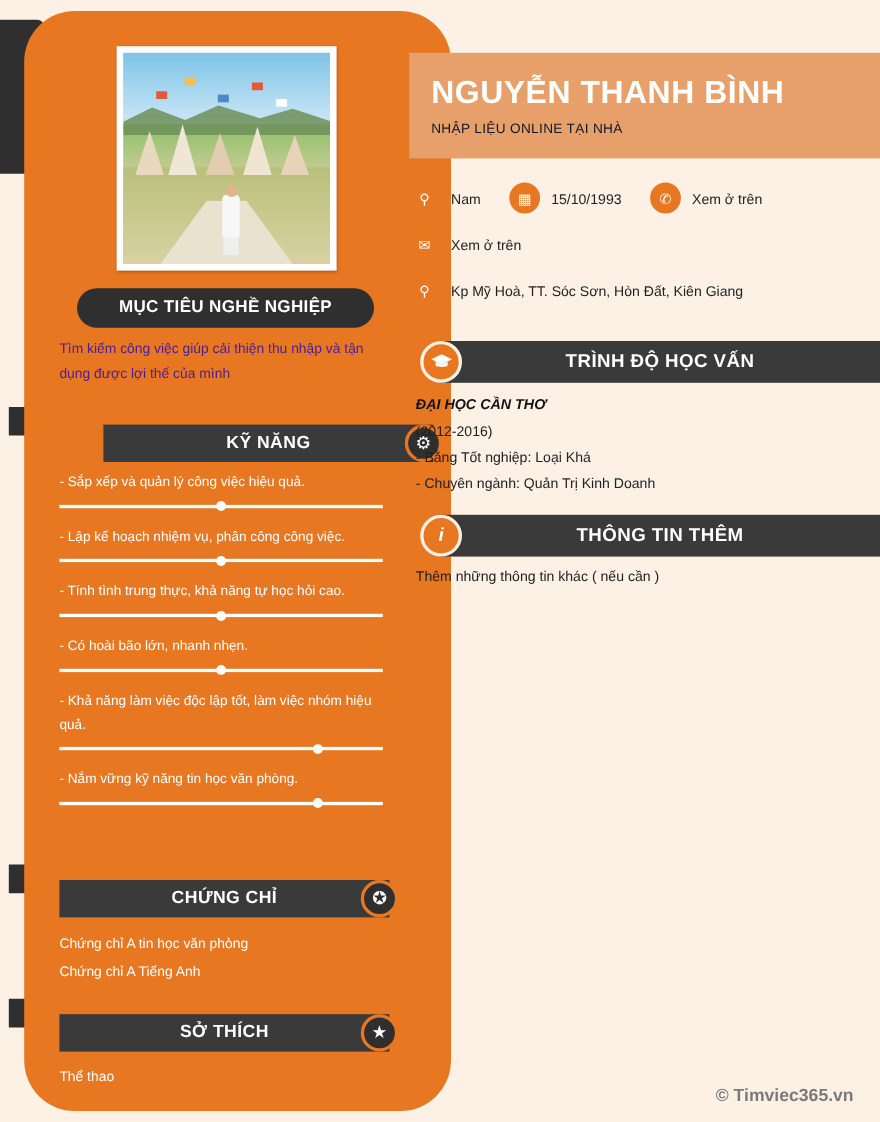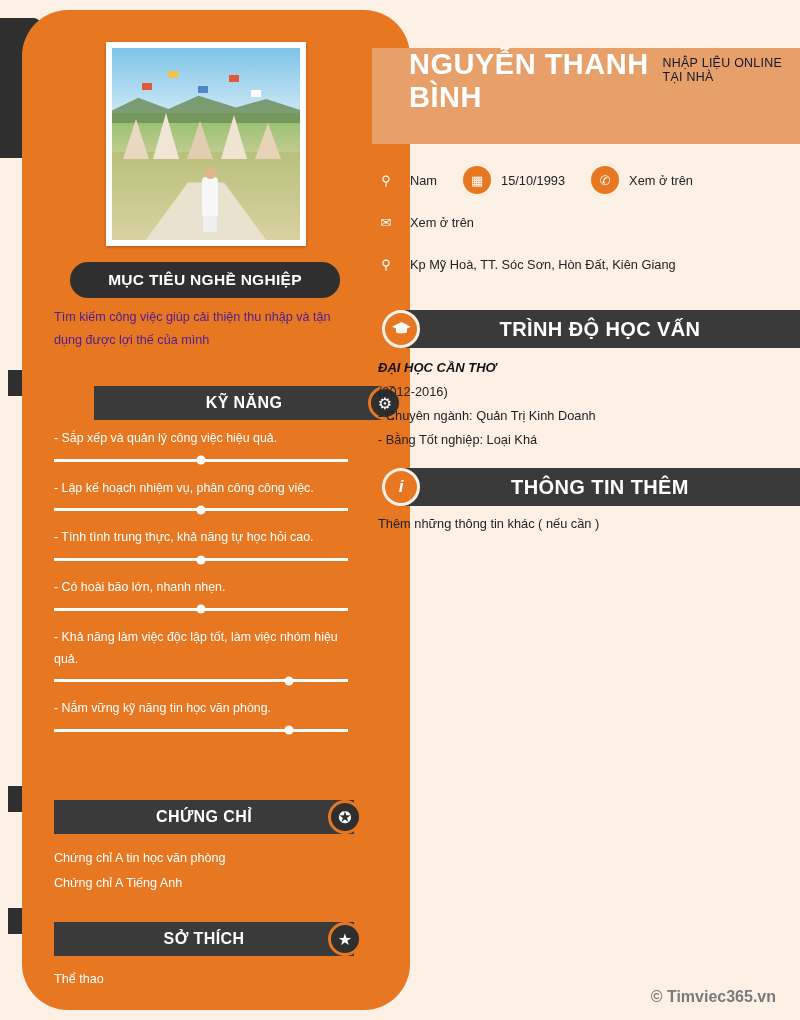--- a/index.html
+++ b/index.html
@@ -119,42 +119,42 @@
   }
 
   .cert-list { position:absolute; left:32px; top:836px; width:290px; color:#fff; font-size:12.6px; line-height:1.95; }
   .hobby-list { position:absolute; left:32px; top:958px; width:290px; color:#fff; font-size:12.6px; line-height:1.9; }
 
   
   .name-bar {
     position:absolute; left:372px; top:48px;
     width: 428px; height: 96px;
     background:#e8a06a;
-    display:flex; flex-direction:row; 
-    padding-left: 37px;
+    display:flex; flex-direction:column; justify-content:center;
+    padding-left: 20px;
   }
   .full-name { color:#fff; font-size:29px; font-weight:bold; letter-spacing:.5px; }
   .job-title { color:#0f172a; font-size:12.4px; font-weight:normal; margin-top:8px; letter-spacing:.3px;}
 
   .contact-area { position:absolute; left:372px; top:166px; width: 420px; }
   .c-row { display:flex; align-items:center; margin-bottom: 14px; }
   .c-item { display:flex; align-items:center; margin-right: 26px; }
   .c-ico {
     width: 28px; height:28px; border-radius:50%;
     background:#e87722; color:#fff;
     display:flex; align-items:center; justify-content:center;
     font-size: 13px; margin-right: 10px; flex: 0 0 auto;
   }
   .c-txt { font-size: 12.8px; color:#222; }
 
   .r-head {
     position:absolute; left: 400px; width: 400px; height: 38px;
     background:#3a3a3a; display:flex; align-items:center; justify-content:center;
   }
-  .r-head-title { color:#fff; font-weight:bold; font-size:20px; letter-spacing:.4px;}
+  .r-head-title { color:#fff; font-weight:bold; font-size:17px; letter-spacing:.4px;}
   .r-icon {
     position:absolute; left:-18px; top:50%; transform:translateY(-50%);
     width:38px; height:38px; border-radius:50%;
     background:#e87722; color:#fff; border:3px solid #fdf1e6;
     display:flex; align-items:center; justify-content:center; font-size:17px;
   }
   .r-edu { top: 310px; }
   .r-more { top: 468px; }
 
   .edu-body { position:absolute; left:378px; top:360px; width:410px; }
@@ -311,22 +311,22 @@
       <svg width="19" height="14" viewBox="0 0 24 18">
         <path d="M12 0 L24 6 L12 12 L0 6 Z" fill="#ffffff"></path>
         <path d="M5 8.5 V13 C5 15.5 19 15.5 19 13 V8.5 L12 12 Z" fill="#ffffff"></path>
       </svg>
     </span>
     <span class="r-head-title">TRÌNH ĐỘ HỌC VẤN</span>
   </div>
   <div class="edu-body">
     <div class="edu-school">ĐẠI HỌC CẦN THƠ</div>
     <div class="edu-line">(2012-2016)</div>
+    <div class="edu-line">- Bằng Tốt nghiệp: Loại Khá</div>
     <div class="edu-line">- Chuyên ngành: Quản Trị Kinh Doanh</div>
-    <div class="edu-line">- Bằng Tốt nghiệp: Loại Khá</div>
   </div>
 
   <div class="r-head r-more">
     <span class="r-icon" style="font-weight:bold;font-style:italic;">i</span>
     <span class="r-head-title">THÔNG TIN THÊM</span>
   </div>
   <div class="more-body">Thêm những thông tin khác ( nếu cần )</div>
 
   <div class="footer">© Timviec365.vn</div>
 

